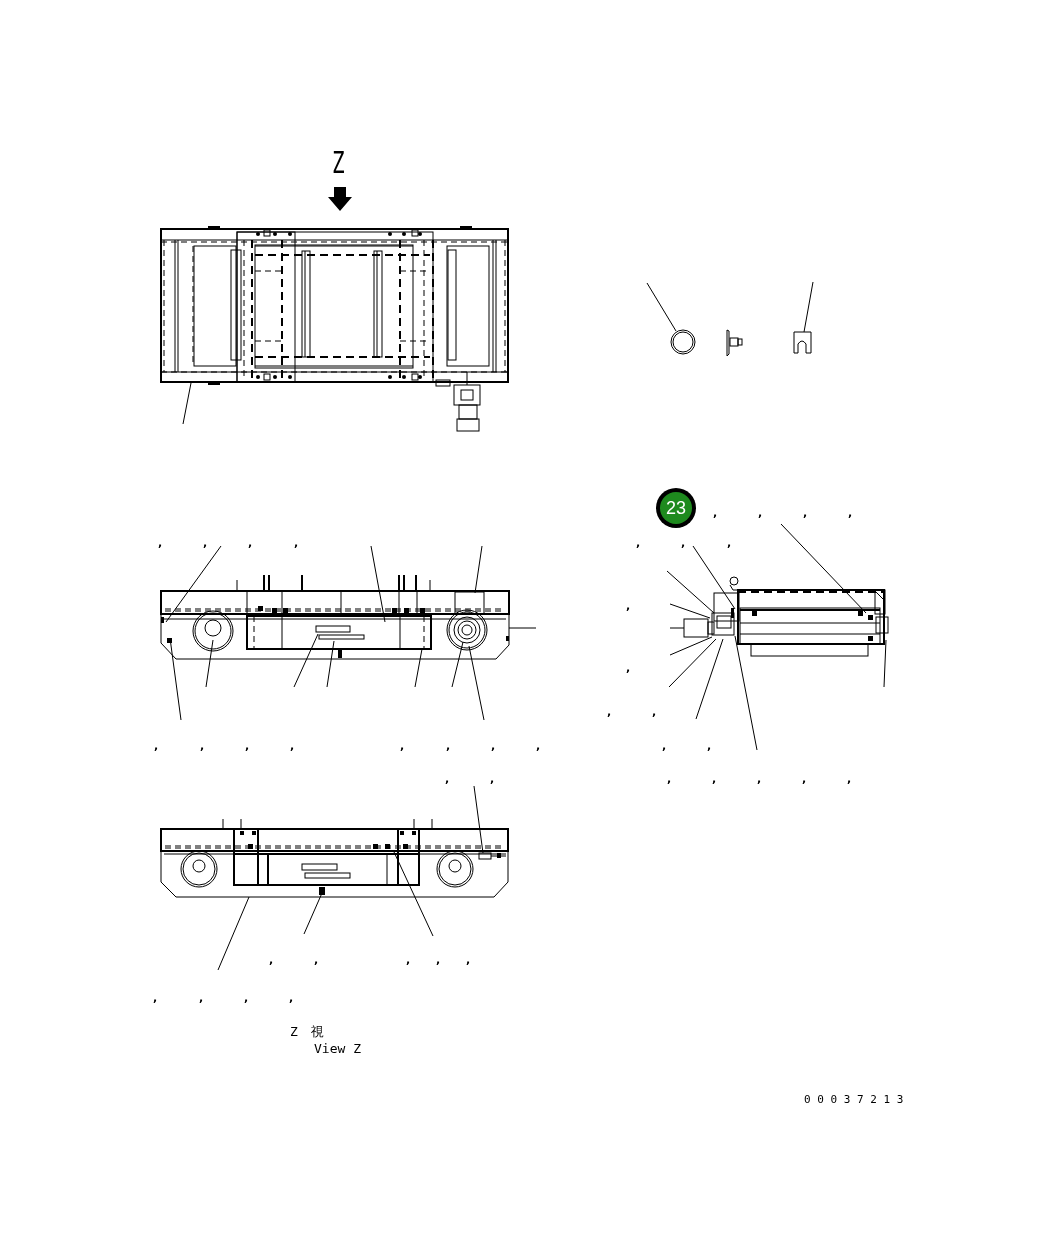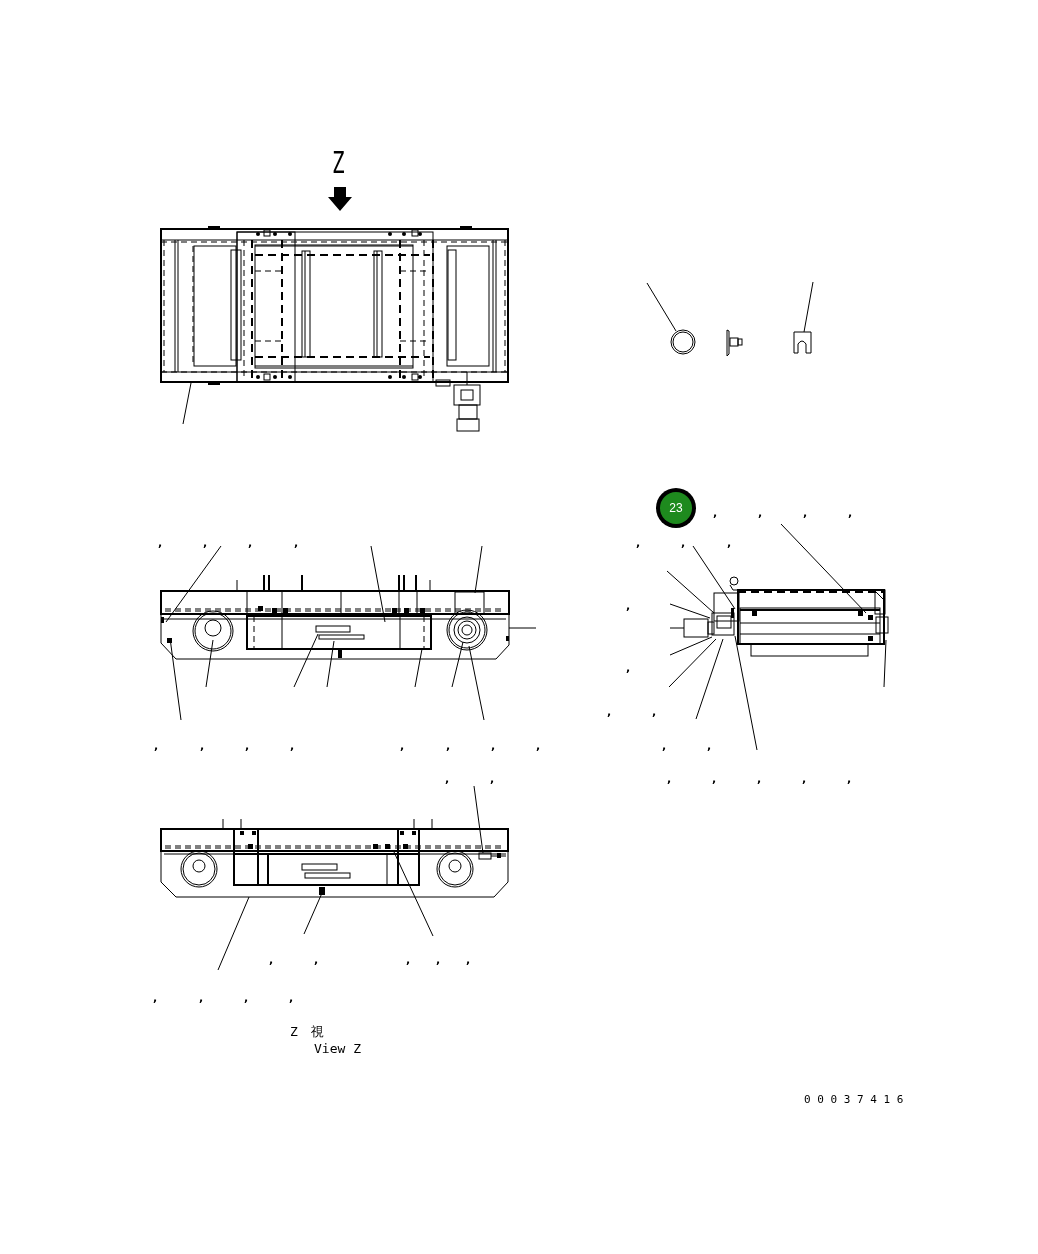--- a/index.html
+++ b/index.html
@@ -6,21 +6,21 @@
     body { width: 1038px; height: 1254px; position: relative; overflow: hidden; font-family: "DejaVu Sans", sans-serif; }
     #drawing { position: absolute; left: 0; top: 0; width: 1038px; height: 1254px; }
     .ln { stroke: #000; stroke-width: 1; fill: none; }
     .thk { stroke: #000; stroke-width: 2; fill: none; }
     .dsh { stroke: #000; stroke-width: 1; fill: none; stroke-dasharray: 6 4; }
     .dshk { stroke: #000; stroke-width: 2; fill: none; stroke-dasharray: 8 5; }
     .lead { stroke: #000; stroke-width: 1; fill: none; }
     .lbl { position: absolute; font-family: "DejaVu Sans Mono", monospace; color: #000; white-space: pre; }
     .comma { position: absolute; font-family: "DejaVu Sans", sans-serif; font-size: 11px; font-weight: bold; color: #000; line-height: 11px; }
     .badge { position: absolute; left: 656px; top: 488px; width: 40px; height: 40px; border-radius: 50%; background: #000; }
-    .badge-inner { position: absolute; left: 4px; top: 4px; width: 32px; height: 32px; border-radius: 50%; background: #1e8a1e; color: #fff; font-family: "Liberation Sans", sans-serif; font-size: 12px; line-height: 32px; text-align: center; }
+    .badge-inner { position: absolute; left: 4px; top: 4px; width: 32px; height: 32px; border-radius: 50%; background: #1e8a1e; color: #fff; font-family: "Liberation Sans", sans-serif; font-size: 18px; line-height: 32px; text-align: center; }
   </style>
 </head>
 <body>
 
 <svg id="drawing" viewBox="0 0 1038 1254" xmlns="http://www.w3.org/2000/svg">
 
   <g>
 
     <polygon points="334,187 346,187 346,197 352,197 340,211 328,197 334,197" fill="#000"></polygon>
 
@@ -262,21 +262,21 @@
 
 <div class="lbl" style="left:332px; top:145px; font-size:30px; line-height:36px; transform:scaleX(0.7); transform-origin:left top;">Z</div>
 
 <div class="badge">
   <div class="badge-inner">23</div>
 </div>
 
 <div class="lbl" style="left:290px; top:1024px; font-size:13px; line-height:15px;">Z　視</div>
 <div class="lbl" style="left:290px; top:1041px; font-size:13px; line-height:15px;margin-left:24px;">View Z</div>
 
-<div class="lbl" style="left:804px; top:1093px; font-size:11px; line-height:13px;">0 0 0 3 7 4 1 6</div>
+<div class="lbl" style="left:804px; top:1093px; font-size:11px; line-height:13px;">0 0 0 3 7 2 1 3</div>
 
 <div>
   <span class="comma" style="left:713px;top:507px">,</span>
   <span class="comma" style="left:758px;top:507px">,</span>
   <span class="comma" style="left:803px;top:507px">,</span>
   <span class="comma" style="left:848px;top:507px">,</span>
   <span class="comma" style="left:636px;top:537px">,</span>
   <span class="comma" style="left:681px;top:537px">,</span>
   <span class="comma" style="left:727px;top:537px">,</span>
   <span class="comma" style="left:626px;top:600px">,</span>

